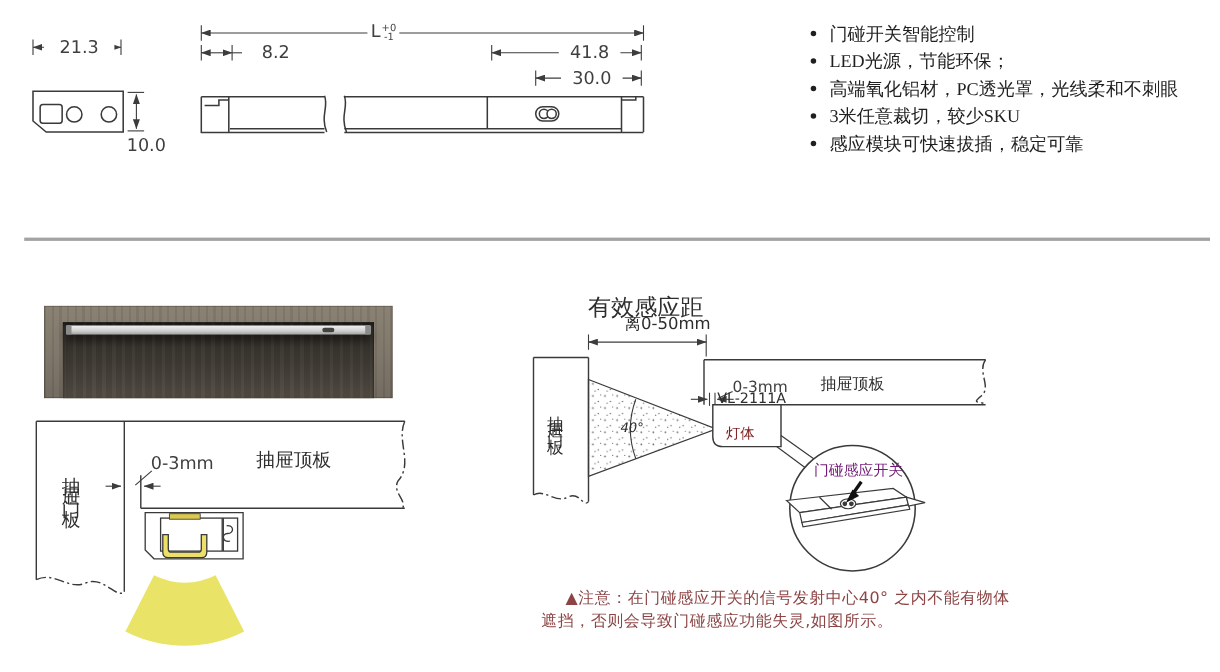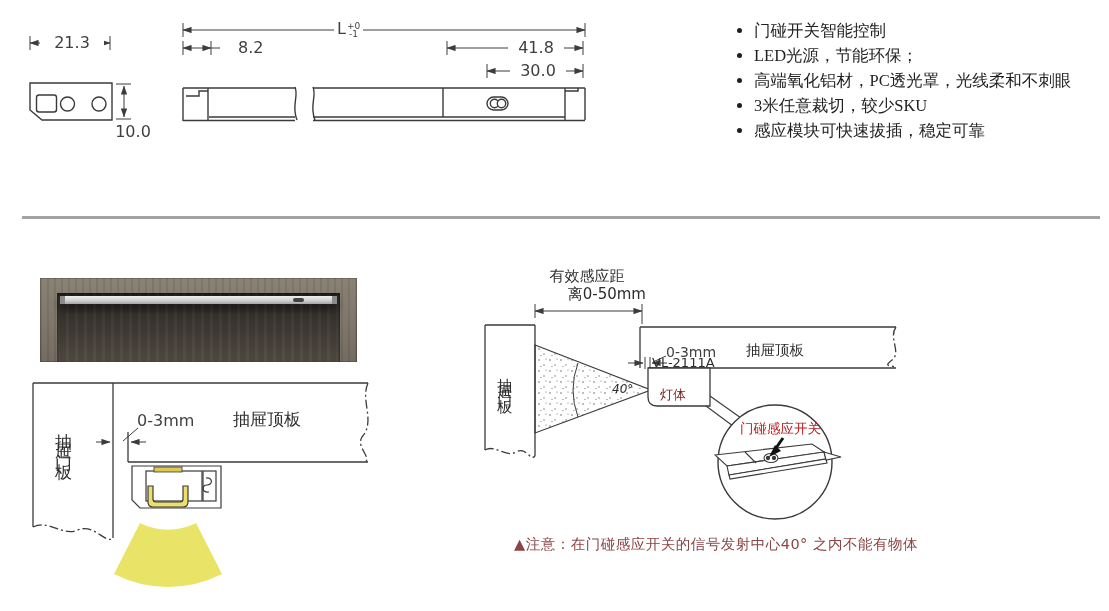--- a/index.html
+++ b/index.html
@@ -32,29 +32,29 @@
      background:linear-gradient(180deg,#f0f0f0 0%,#d2d2d2 55%,#a5a5a5 100%);
      box-shadow:0 5px 9px rgba(0,0,0,0.55);}
   .photo-ledbar::before,.photo-ledbar::after{content:"";position:absolute;top:0;bottom:0;width:5px;background:#8b8b8b;}
   .photo-ledbar::before{left:0;} .photo-ledbar::after{right:0;}
   .photo-sensor{position:absolute;right:33px;top:2px;width:11px;height:4px;
      background:#43433f;border-radius:2px;}
   .vtext{writing-mode:vertical-rl;text-orientation:upright;}
   .door-lbl-left{left:54px;top:420px;font-size:17px;letter-spacing:10px;color:#2e2e2e;}
   .top-lbl-left{left:233px;top:410px;font-size:17px;color:#2e2e2e;}
   .gap-lbl-left{left:137px;top:412px;font-size:16px;}
-  .dist-l1{left:528px;top:268px;width:118px;text-align:center;font-size:15px;color:#2e2e2e;}
+  .dist-l1{left:528px;top:268px;width:118px;text-align:center;font-size:21px;color:#2e2e2e;}
   .dist-l2{left:528px;top:286px;width:118px;text-align:right;font-size:15px;color:#2e2e2e;}
   .door-lbl-right{left:496px;top:366px;font-size:15px;letter-spacing:7px;color:#2e2e2e;}
   .top-lbl-right{left:746px;top:342px;font-size:14.5px;color:#2e2e2e;}
   .gap-lbl-right{left:666px;top:345px;font-size:14px;}
-  .angle-lbl{left:564px;top:383px;font-size:12px;font-style:italic;color:#2e2e2e;margin-left:48px;}
+  .angle-lbl{left:564px;top:383px;font-size:12px;font-style:italic;color:#2e2e2e;}
   .lamp-lbl1{left:652px;top:356px;font-size:13px;color:#2e2e2e;}
   .lamp-lbl2{left:660px;top:388px;font-size:13px;color:#7f1d1d;}
-  .sensor-lbl{left:740px;top:421px;font-size:13.5px;color:#b91c1c;}
+  .sensor-lbl{left:740px;top:421px;font-size:13.5px;color:#701a75;}
   .note1{left:477px;top:536px;font-size:14.5px;letter-spacing:0.5px;color:#8d4444;margin-left:37px;}
   .note2{left:492px;top:557px;font-size:14.5px;letter-spacing:0.5px;color:#8d4444;}
 </style>
 </head>
 <body>
 
 <div class="page">
 
   <svg class="abs" style="left:0;top:0" width="620" height="165" viewBox="0 0 620 165">
     <defs>
@@ -237,14 +237,15 @@
   <div class="lbl dist-l2">离0-50mm</div>
   <div class="lbl vtext door-lbl-right">抽屉门板</div>
   <div class="lbl top-lbl-right">抽屉顶板</div>
   <div class="lbl gap-lbl-right">0-3mm</div>
   <div class="lbl angle-lbl">40°</div>
   <div class="lbl lamp-lbl1">VL-2111A</div>
   <div class="lbl lamp-lbl2">灯体</div>
   <div class="lbl sensor-lbl">门碰感应开关</div>
 
   <div class="lbl note1">▲注意：在门碰感应开关的信号发射中心40° 之内不能有物体</div>
+  <div class="lbl note2">遮挡，否则会导致门碰感应功能失灵,如图所示。</div>
 
 </div>
 
 </body></html>

